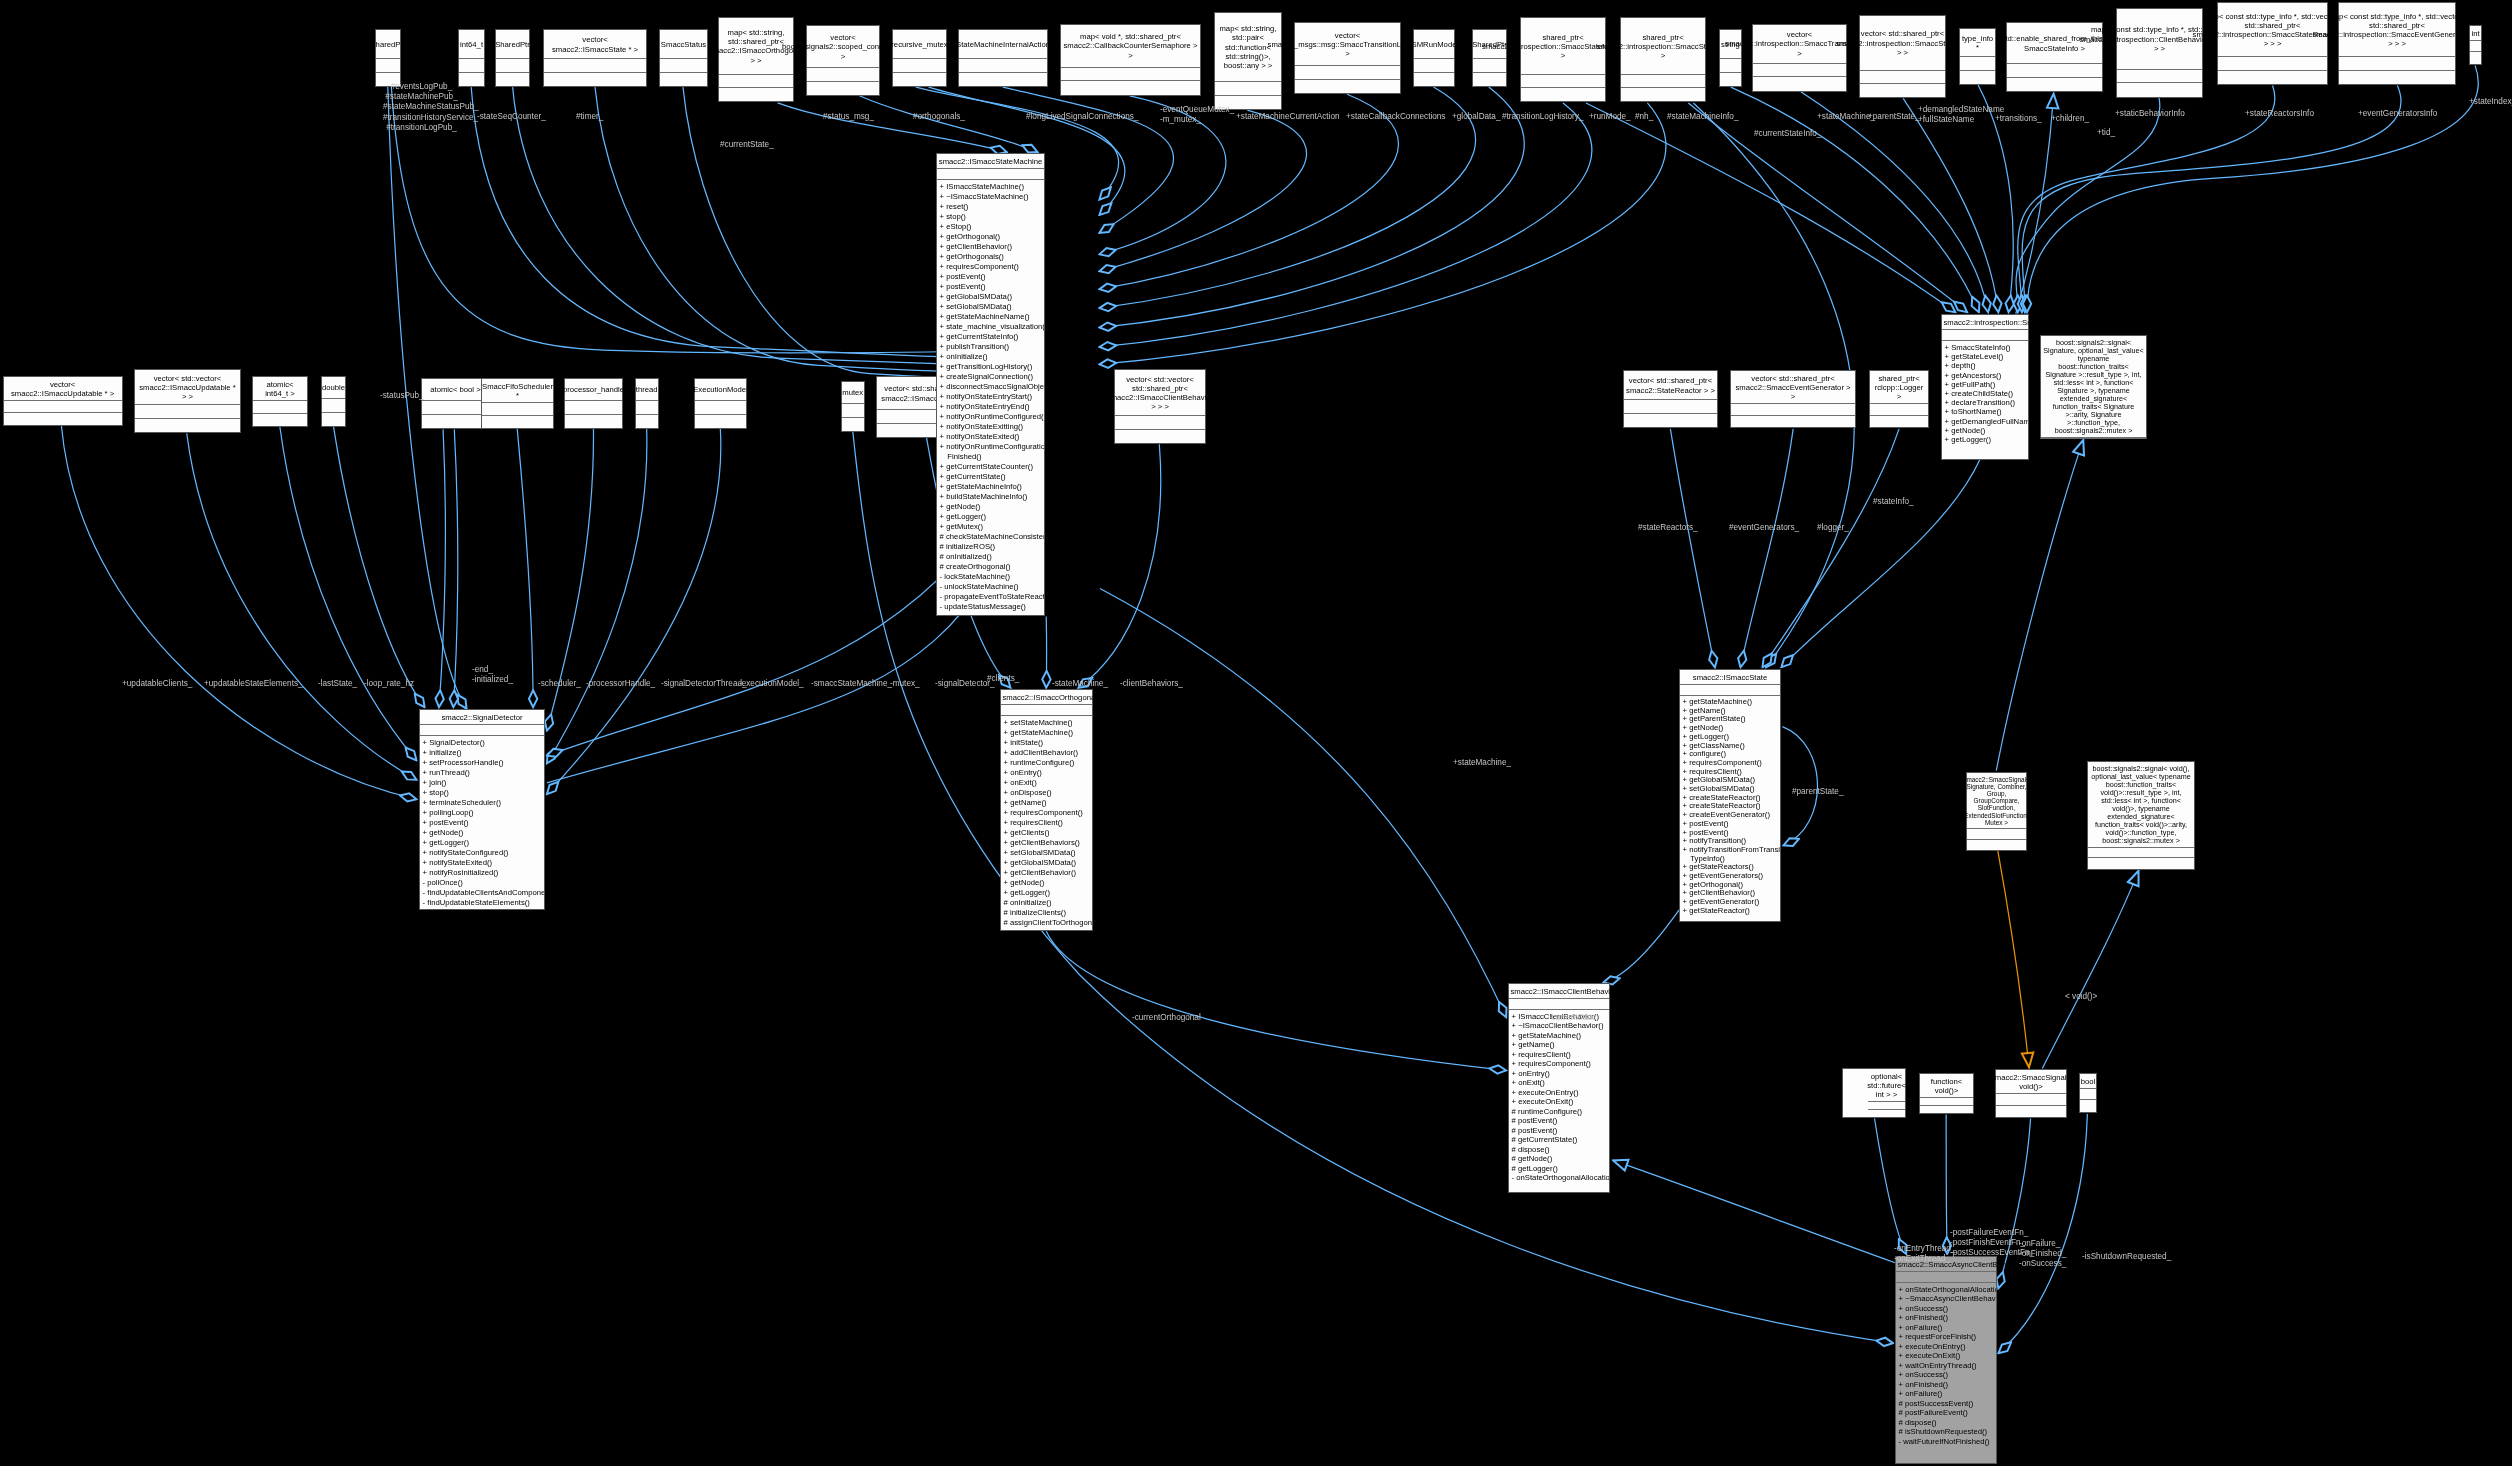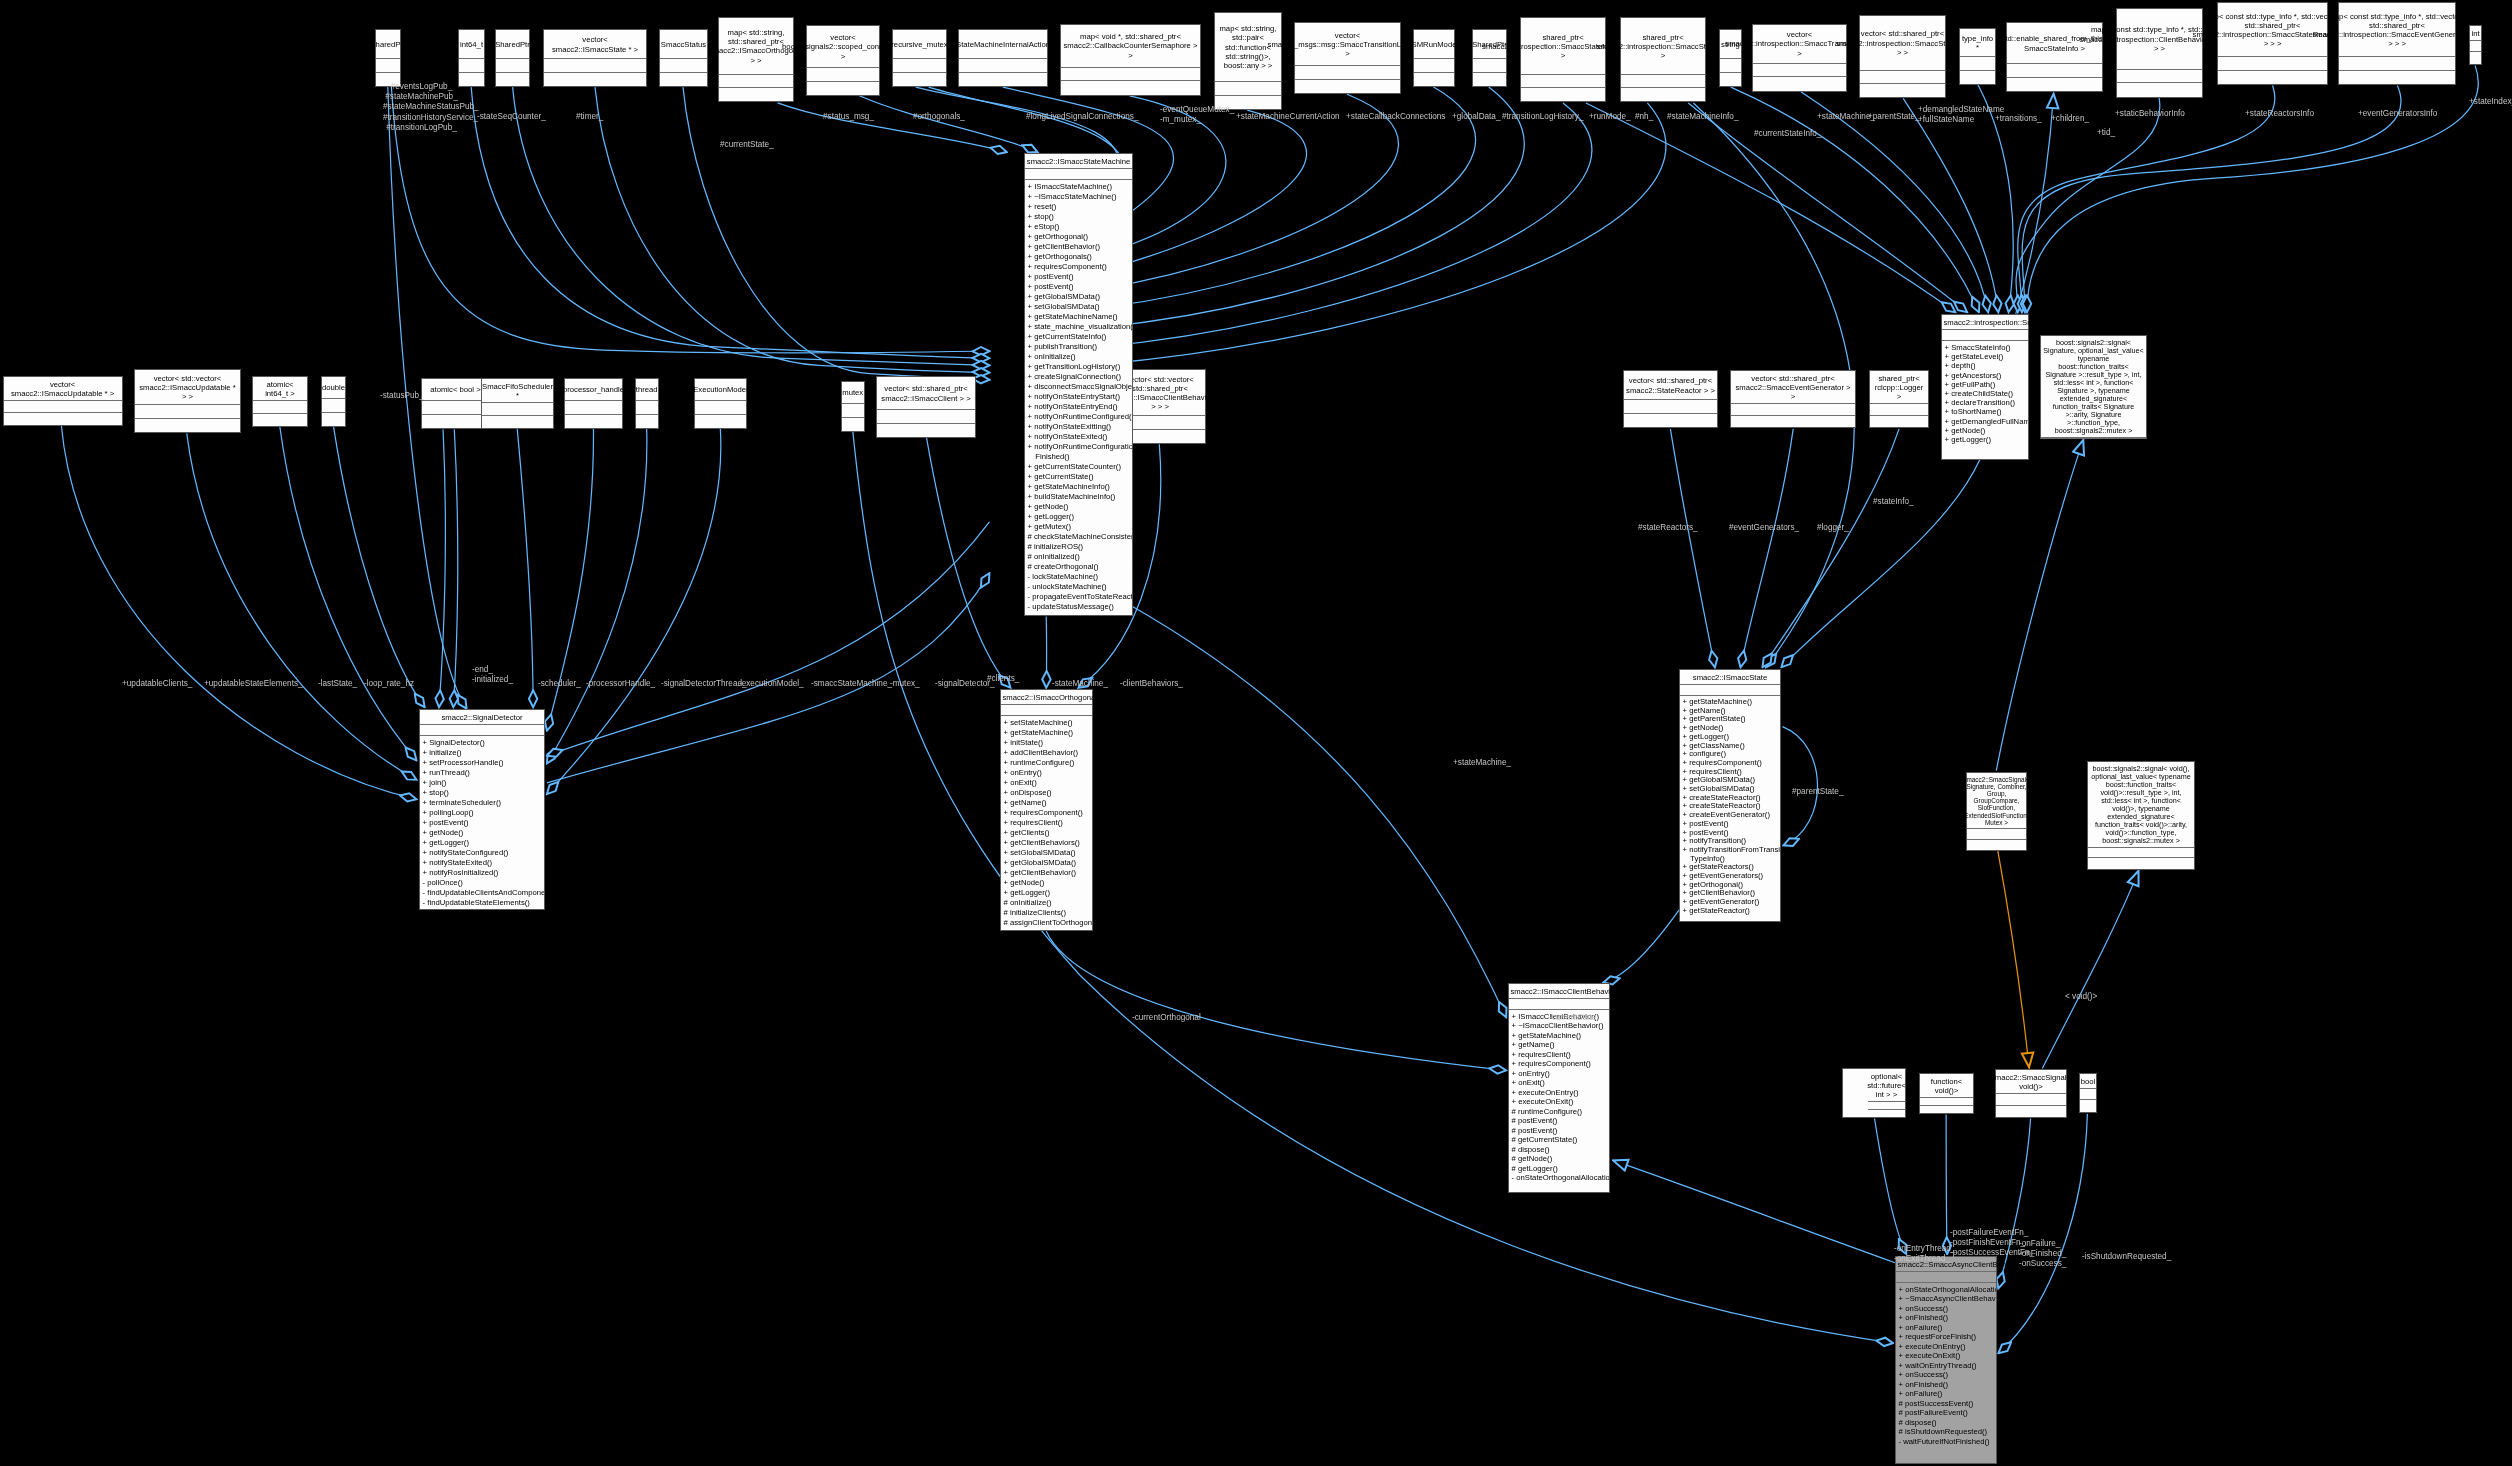--- a/index.html
+++ b/index.html
@@ -296,21 +296,21 @@
       <div class="node typebox" style="left: 1730px; top: 370px; width: 126px; height: 58px;">
         <div class="t">vector&lt; std::shared_ptr&lt; smacc2::SmaccEventGenerator &gt; &gt;</div>
         <div class="c1"></div>
         <div class="c2"></div>
       </div>
       <div class="node typebox" style="left: 1869px; top: 370px; width: 60px; height: 58px;">
         <div class="t">shared_ptr&lt; rclcpp::Logger &gt;</div>
         <div class="c1"></div>
         <div class="c2"></div>
       </div>
-      <div class="node classbox" style="left: 1024px; top: 153px; width: 109px; height: 463px;">
+      <div class="node classbox" style="left: 936px; top: 153px; width: 109px; height: 463px;">
         <div class="t">smacc2::ISmaccStateMachine</div>
         <div class="c1"></div>
         <div class="c2">
           <div class="m" style="line-height: 10px;">+ ISmaccStateMachine()</div>
           <div class="m" style="line-height: 10px;">+ ~ISmaccStateMachine()</div>
           <div class="m" style="line-height: 10px;">+ reset()</div>
           <div class="m" style="line-height: 10px;">+ stop()</div>
           <div class="m" style="line-height: 10px;">+ eStop()</div>
           <div class="m" style="line-height: 10px;">+ getOrthogonal()</div>
           <div class="m" style="line-height: 10px;">+ getClientBehavior()</div>

